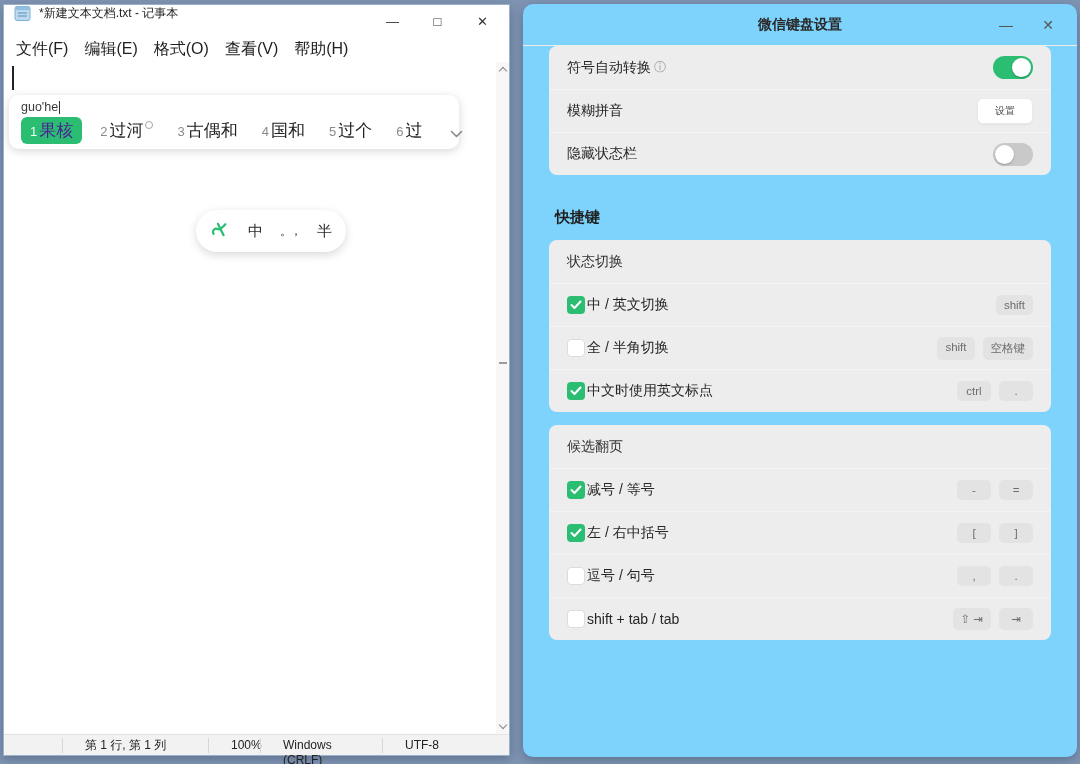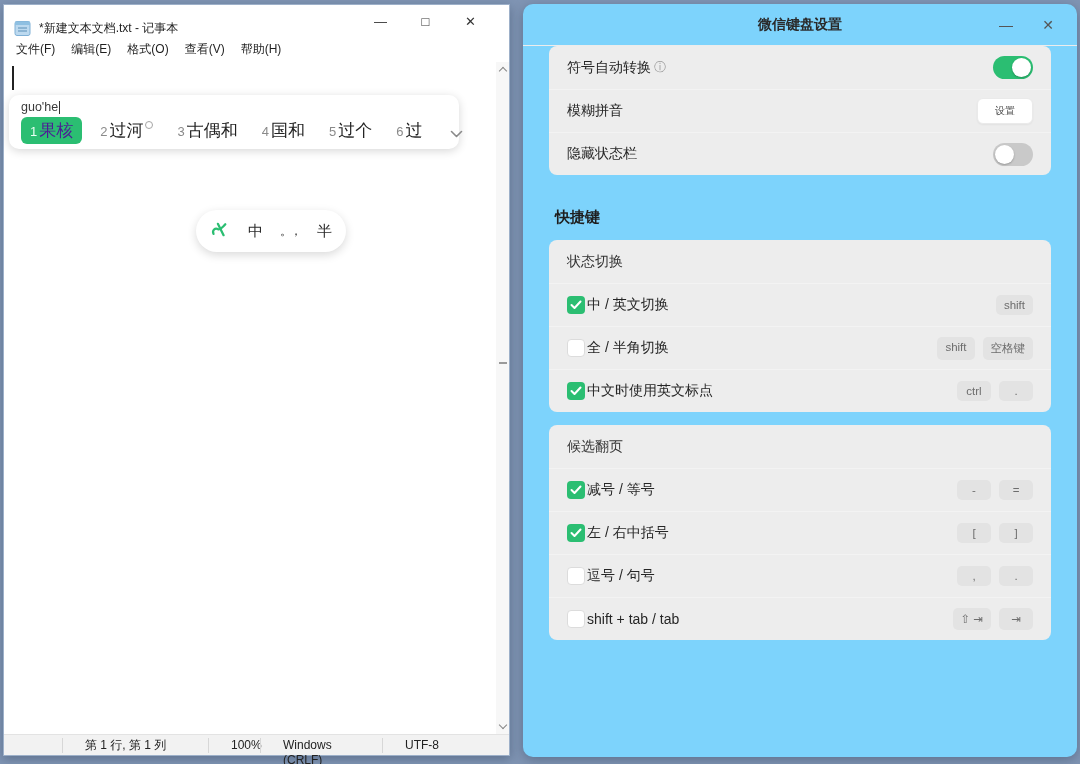--- a/index.html
+++ b/index.html
@@ -2,28 +2,28 @@
 <html><head>
 <meta charset="utf-8">
 <style>
   * { margin:0; padding:0; box-sizing:border-box; }
   html,body { width:1080px; height:764px; }
   body { font-family:"Liberation Sans","DejaVu Sans",sans-serif; background:#8095b4; position:relative; overflow:hidden; }
 
   
   .notepad { position:absolute; left:3px; top:4px; width:507px; height:752px;
     background:#fff; border:1px solid #9db0c9; box-shadow:0 3px 10px rgba(30,45,70,.35); }
-  .np-titlebar { height:32px; display:flex; align-items:flex-end; padding:0 16px 0 10px; background:#fff; }
+  .np-titlebar { height:32px; display:flex; align-items:flex-start; padding:0 4px 0 10px; background:#fff; }
   .np-icon { width:17px; height:17px; margin-right:8px; flex:0 0 auto; }
   .np-title { font-size:12px; color:#1f1f1f; flex:1 1 auto; white-space:nowrap; overflow:hidden; }
   .np-controls { display:flex; height:32px; }
   .np-ctrl { width:45px; height:32px; border:none; background:transparent; font-size:13px; color:#333;
     display:flex; align-items:center; justify-content:center; cursor:default; font-family:inherit; }
   .np-menubar { height:25px; display:flex; align-items:center; padding-left:4px; background:#fff; }
-  .np-menu { font-size:12px; color:#1f1f1f; padding:3px 8px; border-radius:3px;text-align:right; }
+  .np-menu { font-size:16px; color:#1f1f1f; padding:3px 8px; border-radius:3px;text-align:right; }
   .np-edit { position:absolute; left:0; top:57px; right:0; bottom:21px; background:#fff; }
   .caret { position:absolute; left:8px; top:4px; width:1.5px; height:24px; background:#222; }
 
   
   .cand { position:absolute; left:5px; top:33px; width:450px; height:54px; background:#fff;
     border-radius:10px; box-shadow:0 2px 10px rgba(0,0,0,.16); padding:5px 12px 0 12px; z-index:5; }
   .cand-pinyin { font-size:12.5px; color:#3a3a3a; display:flex; align-items:center; }
   .pcaret { display:inline-block; width:1px; height:13px; background:#333; margin-left:1px; }
   .cand-row { display:flex; align-items:center; margin-top:3px; }
   .cand-item { display:flex; align-items:baseline; margin-right:24px; white-space:nowrap; }

